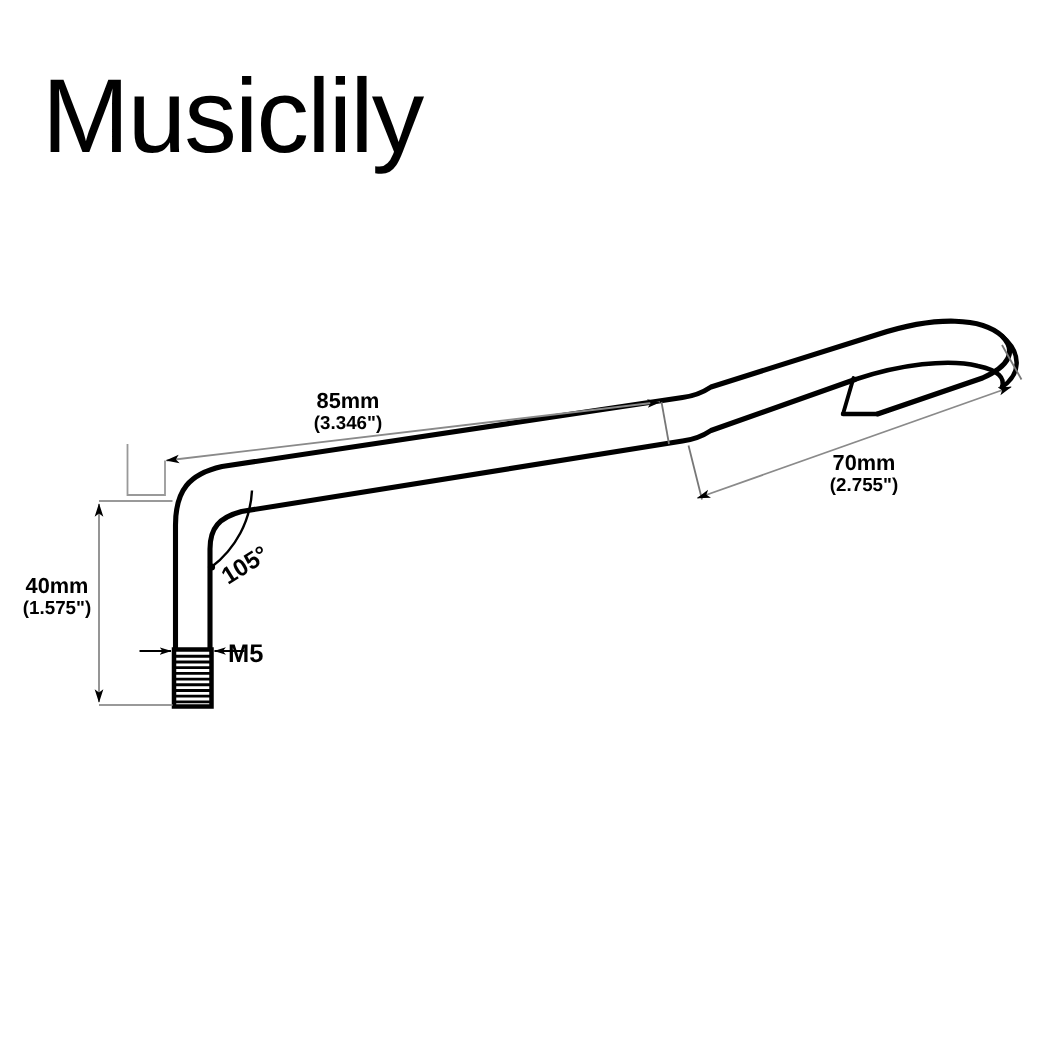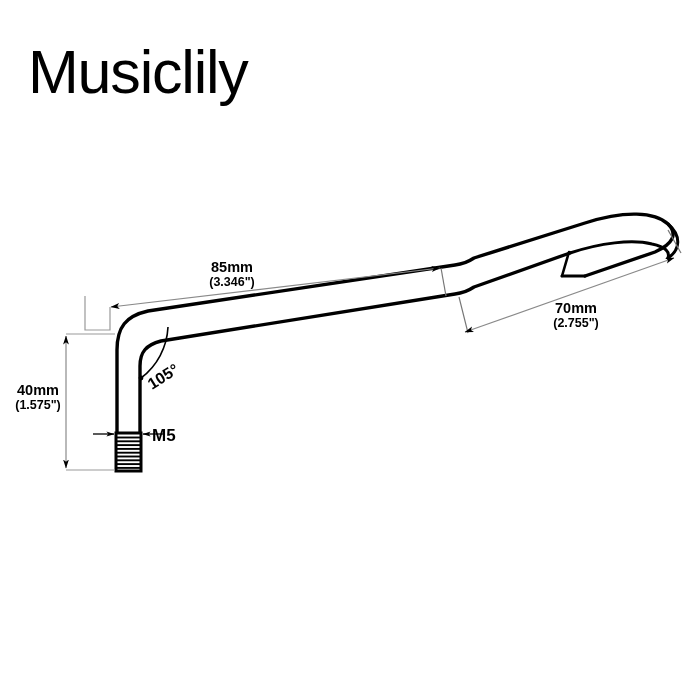--- a/index.html
+++ b/index.html
@@ -19,21 +19,21 @@
     position: relative;
     width: 700px;
     height: 700px;
     background: #ffffff;
   }
   .brand-logo {
     position: absolute;
     left: 28px;
     top: 42px;
     font-family: "Liberation Sans", sans-serif;
-    font-size: 61px;
+    font-size: 70px;
     font-weight: 400;
     letter-spacing: -1.2px;
     color: #000000;
     line-height: 1;
     white-space: nowrap;
   }
   svg.drawing {
     position: absolute;
     left: 0;
     top: 0;

